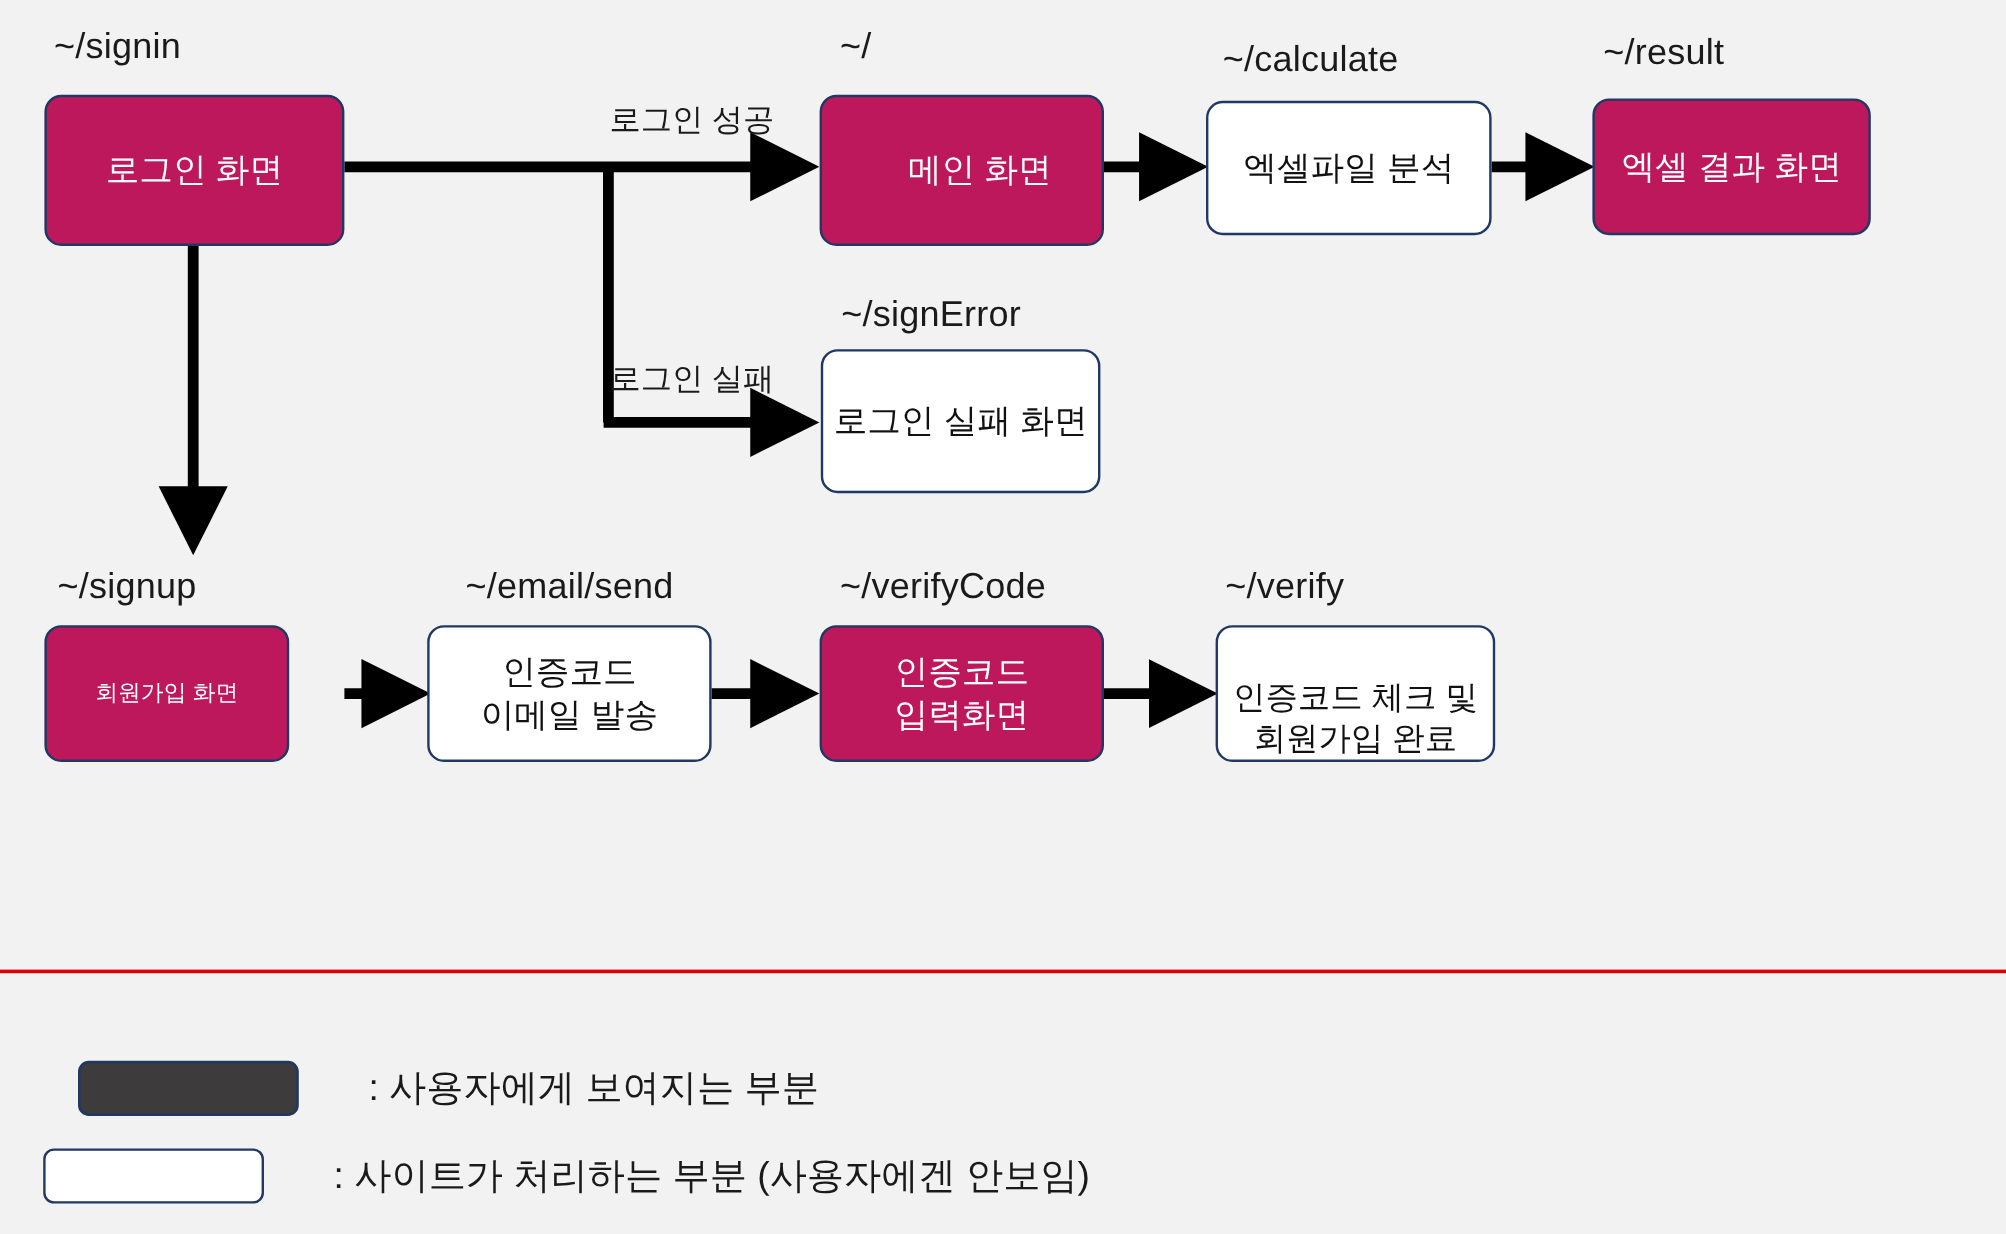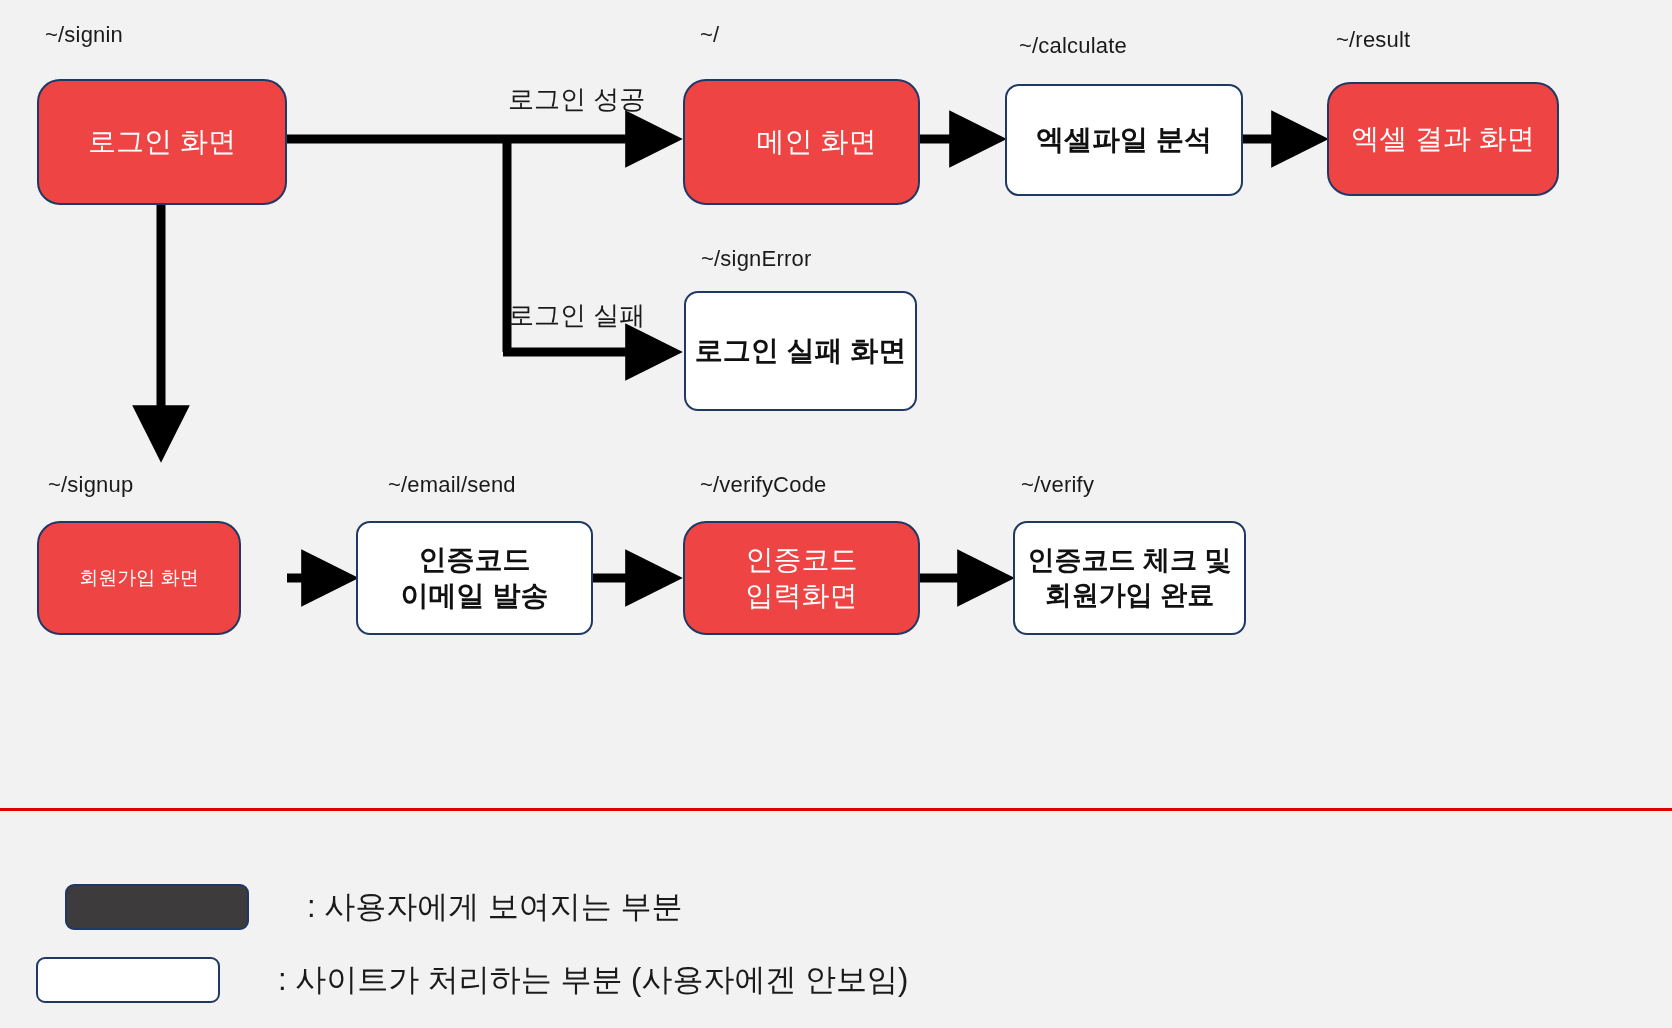--- a/index.html
+++ b/index.html
@@ -19,29 +19,29 @@
   .node{
     position:absolute;z-index:3;
     box-sizing:border-box;
     border:2px solid #1f3864;
     border-radius:14px;
     display:flex;align-items:center;justify-content:center;
     text-align:center;
     line-height:1.28;
     white-space:pre-line;
   }
-  .node.dark{background:#ef4444;color:#ffffff;border-radius:23px;}
-  .node.light{background:#ffffff;color:#111111;font-weight:bold;}
+  .node.dark{background:#be185d;color:#ffffff;}
+  .node.light{background:#ffffff;color:#111111;}
   .node-label{pointer-events:none;}
 
   
   .path-tag{
     position:absolute;z-index:3;
     color:#1a1a1a;
-    font-size:22px;
+    font-size:30px;
     font-weight:400;
     white-space:nowrap;
     letter-spacing:.2px;
   }
 
   
   .edge-tag{
     position:absolute;z-index:3;
     color:#1a1a1a;
     font-size:26px;
@@ -139,21 +139,21 @@
   <div class="node light" style="left:356px;top:521px;width:237px;height:114px;font-size:28px;">
     <span class="node-label">인증코드
 이메일 발송</span>
   </div>
 
   <div class="node dark" style="left:683px;top:521px;width:237px;height:114px;font-size:28px;">
     <span class="node-label">인증코드
 입력화면</span>
   </div>
 
-  <div class="node light" style="left:1013px;top:521px;width:233px;height:114px;font-size:27px;">
+  <div class="node light" style="left:1013px;top:521px;width:233px;height:114px;font-size:27px;align-items:flex-end;">
     <span class="node-label">인증코드 체크 및
 회원가입 완료</span>
   </div>
 
   <div class="edge-tag" style="left:508px;top:82px;">로그인 성공</div>
   <div class="edge-tag" style="left:508px;top:298px;">로그인 실패</div>
 
   <div id="divider"></div>
 
   <div class="legend-row" style="left:36px;top:884px;padding-left:29px;">

